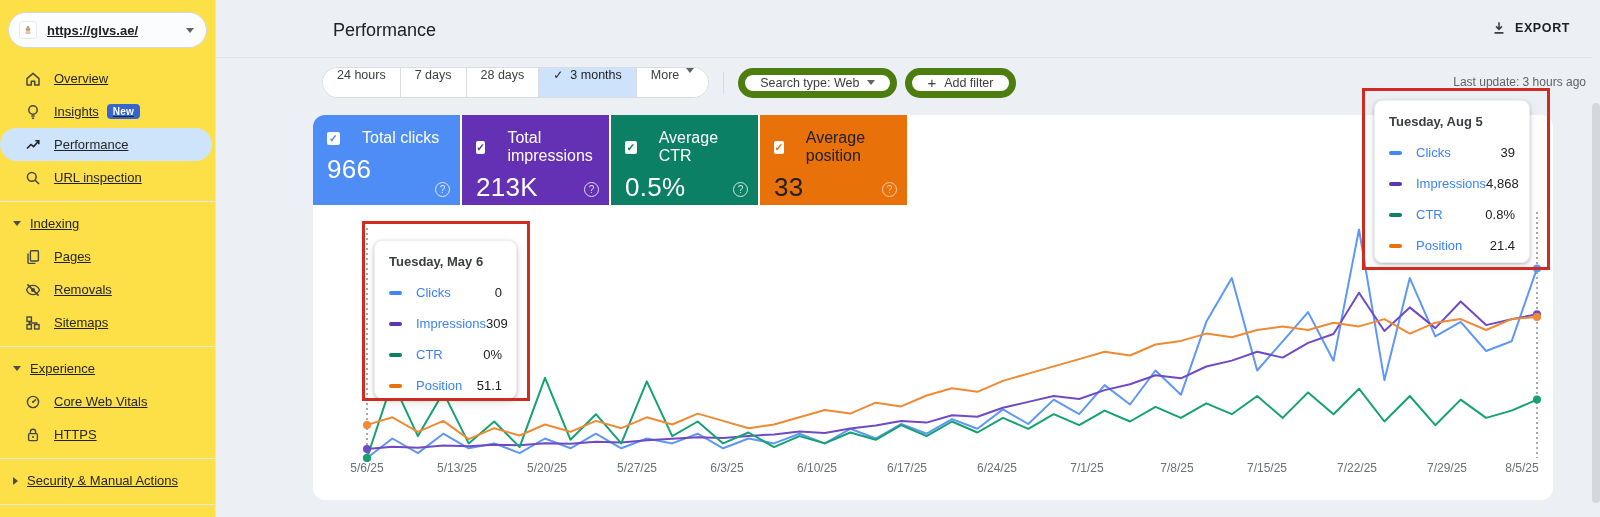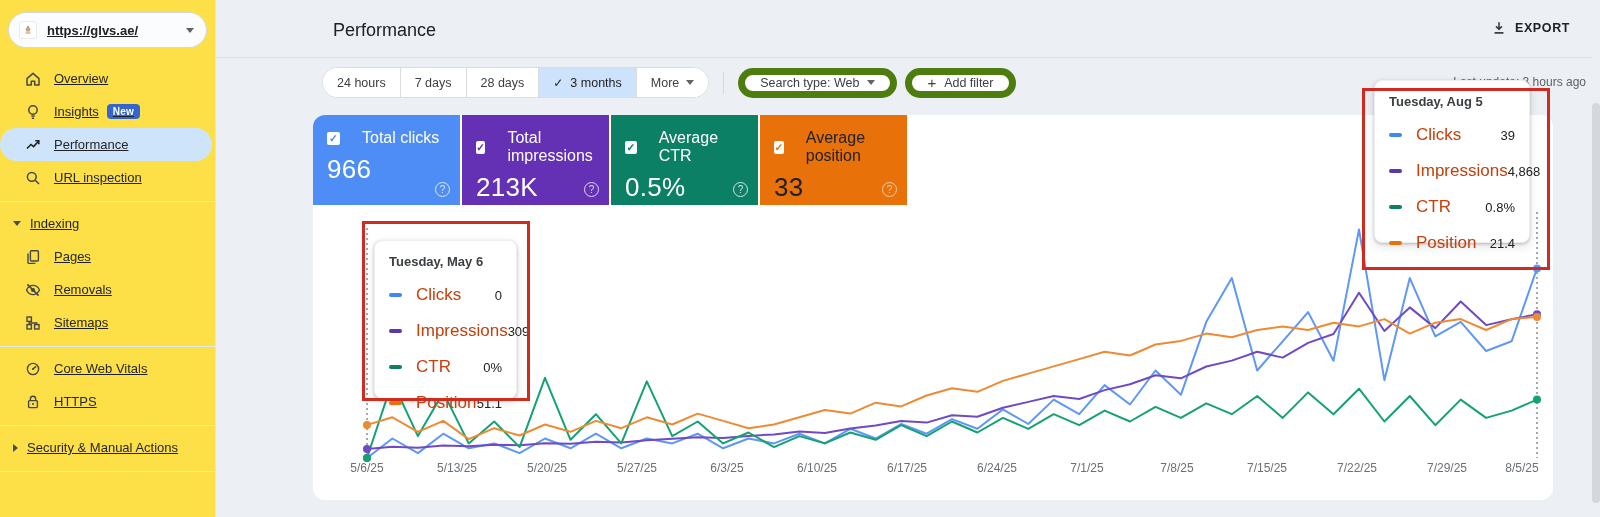--- a/index.html
+++ b/index.html
@@ -25,21 +25,21 @@
   .caret-dn { width:0; height:0; border-left:4.5px solid transparent; border-right:4.5px solid transparent; border-top:5px solid #5f6368; display:inline-block; }
 
   
   #main { position:absolute; left:216px; top:0; width:1384px; height:517px; }
   .page-title { position:absolute; left:117px; top:20px; font-size:18px; color:#202124; }
   .export-btn { position:absolute; top:20px; right:30px; display:flex; align-items:center; gap:8px; cursor:pointer; }
   .export-label { font-size:12.5px; font-weight:700; letter-spacing:.6px; color:#202124; }
   .title-rule { position:absolute; left:0; top:57px; width:1384px; border-top:1px solid #dfe3e8; }
   .filter-row { position:absolute; left:106px; top:67px; display:flex; align-items:center; }
   .seg { display:flex; border:1px solid #dadce0; border-radius:16px; overflow:hidden; background:#fff; height:31px; }
-  .seg-btn { display:flex; align-items:center; gap:7px; padding:0 14px; font-size:12.5px; color:#3c4043; border-left:1px solid #dadce0; cursor:pointer; background:#fff; height:100%; }
+  .seg-btn { display:flex; gap:7px; padding:0 14px; font-size:12.5px; color:#3c4043; border-left:1px solid #dadce0; cursor:pointer; background:#fff; height:100%; }
   .seg-btn:first-child { border-left:none; }
   .seg-btn.selected { background:#cde3fc; color:#1f1f1f; }
   .seg-check { font-size:12px; color:#1f1f1f; }
   .v-sep { width:1px; height:22px; background:#d7dade; margin:0 14px; }
   .chip { display:flex; align-items:center; gap:8px; height:17px; padding:8px 15px; border:7px solid #4d7c0f; border-radius:16px; background:#fff; font-size:12.5px; color:#3c4043; cursor:pointer; margin-right:8px; }
   .plus { font-size:15px; color:#3c4043; }
   .last-update { position:absolute; top:75px; right:14px; font-size:12px; color:#5f6368; }
 
   
   .panel { position:absolute; left:97px; top:115px; width:1240px; height:385px; background:#fff; border-radius:12px; }
@@ -53,21 +53,21 @@
 
   
   #chart-svg { position:absolute; left:114px; top:210px; }
   .axis-label { font-size:12px; fill:#6b7075; }
 
   
   .tt { position:absolute; background:#fff; border:1px solid #eceef1; border-radius:8px; box-shadow:0 1px 3px rgba(60,64,67,.28), 0 4px 10px rgba(60,64,67,.14); z-index:20; padding:13px 14px 10px 14px; }
   .tt-title { font-size:13px; font-weight:700; color:#3c4043; margin-bottom:4px; }
   .tt-row { display:flex; align-items:center; margin-top:16px; }
   .sw { width:13px; height:4px; border-radius:2px; flex:0 0 13px; margin-right:14px; }
-  .tt-label { font-size:17px; color:#c2410c; flex:1; }
+  .tt-label { font-size:13px; color:#3b82f6; flex:1; }
   .tt-val { font-size:13px; color:#202124; }
   .red-rect { position:absolute; border:3px solid #d02b20; z-index:30; pointer-events:none; }
 
   
   .scroll-track { position:absolute; right:0; top:0; width:8px; height:517px; background:#eceff4; z-index:40; }
   .scroll-thumb { position:absolute; right:0; top:103px; width:8px; height:400px; background:#d4d8dd; border-radius:4px; cursor:pointer; }
 
   svg.icon { display:block; }
 </style>
 </head>
@@ -161,20 +161,24 @@
             <rect x="3" y="10.6" width="4.4" height="4.4" fill="none" stroke="#444746" stroke-width="1.4"></rect>
             <rect x="10.6" y="10.6" width="4.4" height="4.4" fill="none" stroke="#444746" stroke-width="1.4"></rect>
             <path d="M5.2 7.4 V9 H12.8 V10.6 M5.2 9 V10.6" fill="none" stroke="#444746" stroke-width="1.3"></path>
           </svg>
       </span>
       <span class="nav-label">Sitemaps</span>
     </div>
 
     <div class="side-div"></div>
 
+    <div class="sec-head">
+      <span class="tri tri-down"></span>
+      <span class="nav-label">Experience</span>
+    </div>
 
     <div class="nav-item">
       <span class="nav-icon">
         <svg class="icon" width="18" height="18" viewBox="0 0 18 18">
             <circle cx="9" cy="9" r="5.6" fill="none" stroke="#444746" stroke-width="1.4"></circle>
             <path d="M9 9 L12 6.4" stroke="#444746" stroke-width="1.5"></path>
             <circle cx="9" cy="9" r="1.1" fill="#444746"></circle>
           </svg>
       </span>
       <span class="nav-label">Core Web Vitals</span>
@@ -337,21 +341,21 @@
           <span class="tt-label">CTR</span>
           <span class="tt-val">0%</span>
         </div>
       <div class="tt-row">
           <span class="sw" style="background-color: rgb(232, 113, 10);"></span>
           <span class="tt-label">Position</span>
           <span class="tt-val">51.1</span>
         </div>
     </div>
 
-    <div class="tt" style="left:1158px; top:80px; width:156px; height:163px;">
+    <div class="tt" style="left:1158px; top:100px; width:156px; height:163px;">
       <div class="tt-title">Tuesday, Aug 5</div>
       <div class="tt-row">
           <span class="sw" style="background-color: rgb(66, 133, 244);"></span>
           <span class="tt-label">Clicks</span>
           <span class="tt-val">39</span>
         </div>
       <div class="tt-row">
           <span class="sw" style="background-color: rgb(94, 53, 177);"></span>
           <span class="tt-label">Impressions</span>
           <span class="tt-val">4,868</span>

